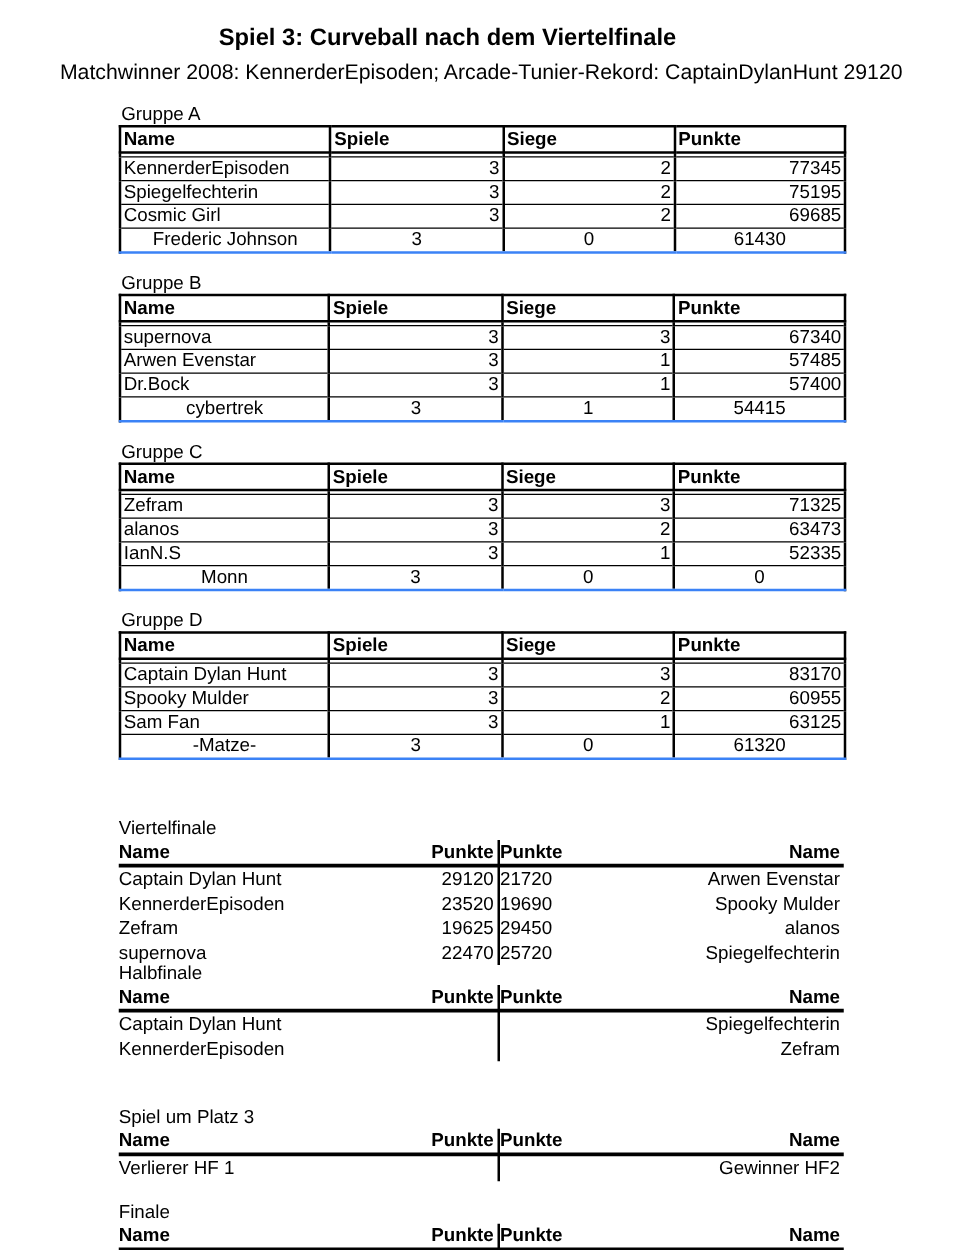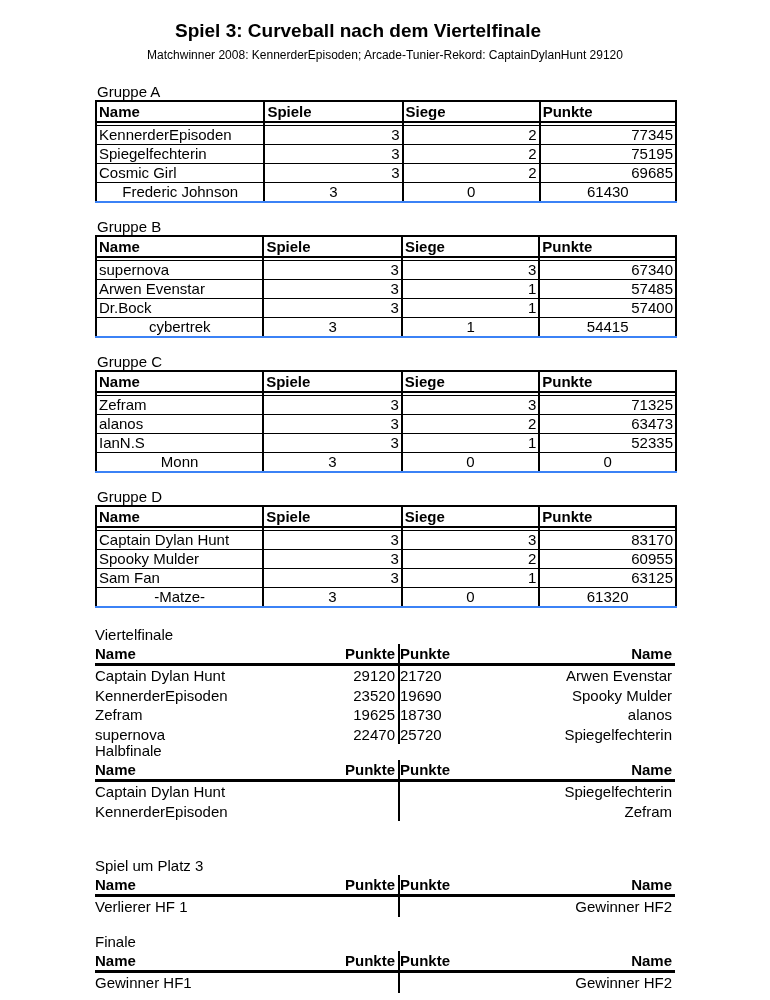--- a/index.html
+++ b/index.html
@@ -1,36 +1,36 @@
 <!DOCTYPE html>
 <html><head>
 <meta charset="utf-8">
 <style>
   html, body { margin: 0; padding: 0; background: #ffffff; }
   body { width: 770px; height: 1000px; position: relative; font-family: "Liberation Sans", sans-serif; color: #000; overflow: hidden; }
   .title { position: absolute; left: 0; width: 716px; top: 20px; text-align: center; font-weight: bold; font-size: 19px; }
-  .subtitle { position: absolute; left: 0; width: 770px; top: 48px; text-align: center; font-size: 12px; }
+  .subtitle { position: absolute; left: 0; width: 770px; top: 48px; text-align: center; font-size: 17px; }
 
   .group { position: absolute; left: 95px; width: 528px; }
   .group-label { font-size: 15px; height: 17px; line-height: 17px; padding-left: 2px; }
   table.gt { border-collapse: collapse; width: 582px; font-size: 15px; }
   table.gt td { border: 1px solid #000; padding: 0 2px; height: 18px; line-height: 18px; }
   table.gt tr.hdr td { font-weight: bold; border: 2px solid #000; height: 19px; }
   table.gt tr.hdr td { border-bottom: 2px solid #000; }
   table.gt tr.sp td { height: 2px; line-height: 2px; border-left: 2px solid #000; border-right: 2px solid #000; border-top: none; border-bottom: none; padding: 0; }
   table.gt td.c0 { width: 163px; border-left: 2px solid #000; }
   table.gt td.c1 { width: 134px; }
   table.gt td.c2 { width: 133px; }
   table.gt td.c3 { width: 132px; border-right: 2px solid #000; }
   table.gt td.num { text-align: right; }
   table.gt tr.last td { border-bottom: 2px solid #3b82f6; text-align: center; }
   table.gt td.c1, table.gt td.c2 { border-left: 2px solid #000; margin-top: 29px; }
   table.gt td.c3 { border-left: 2px solid #000; }
 
-  .ko { position: absolute; left: 95px; width: 580px; font-size: 15px; }
+  .ko { position: absolute; left: 95px; width: 580px; font-size: 15px; margin-top: 28px; }
   .ko .ko-label { height: 18px; line-height: 18px; }
   .ko .row { position: relative; height: 19.5px; line-height: 19.5px; }
   .ko .row.hdr { font-weight: bold; border-bottom: 3px solid #000; height: 19px; line-height: 19px; }
   .ko .n1 { position: absolute; left: 0; }
   .ko .p1 { position: absolute; right: 280px; }
   .ko .p2 { position: absolute; left: 305px; }
   .ko .n2 { position: absolute; right: 3px; }
   .ko .vline { position: absolute; left: 303px; width: 2px; background: #000; }
 </style>
 </head>
@@ -230,21 +230,21 @@
     </div>
       <div class="row">
       <span class="n1">KennerderEpisoden</span>
       <span class="p1">23520</span>
       <span class="p2">19690</span>
       <span class="n2">Spooky Mulder</span>
     </div>
       <div class="row">
       <span class="n1">Zefram</span>
       <span class="p1">19625</span>
-      <span class="p2">18730</span>
+      <span class="p2">29450</span>
       <span class="n2">alanos</span>
     </div>
       <div class="row">
       <span class="n1">supernova</span>
       <span class="p1">22470</span>
       <span class="p2">25720</span>
       <span class="n2">Spiegelfechterin</span>
     </div>
       <div class="vline" style="top:18px;height:100px"></div>
     </div>

